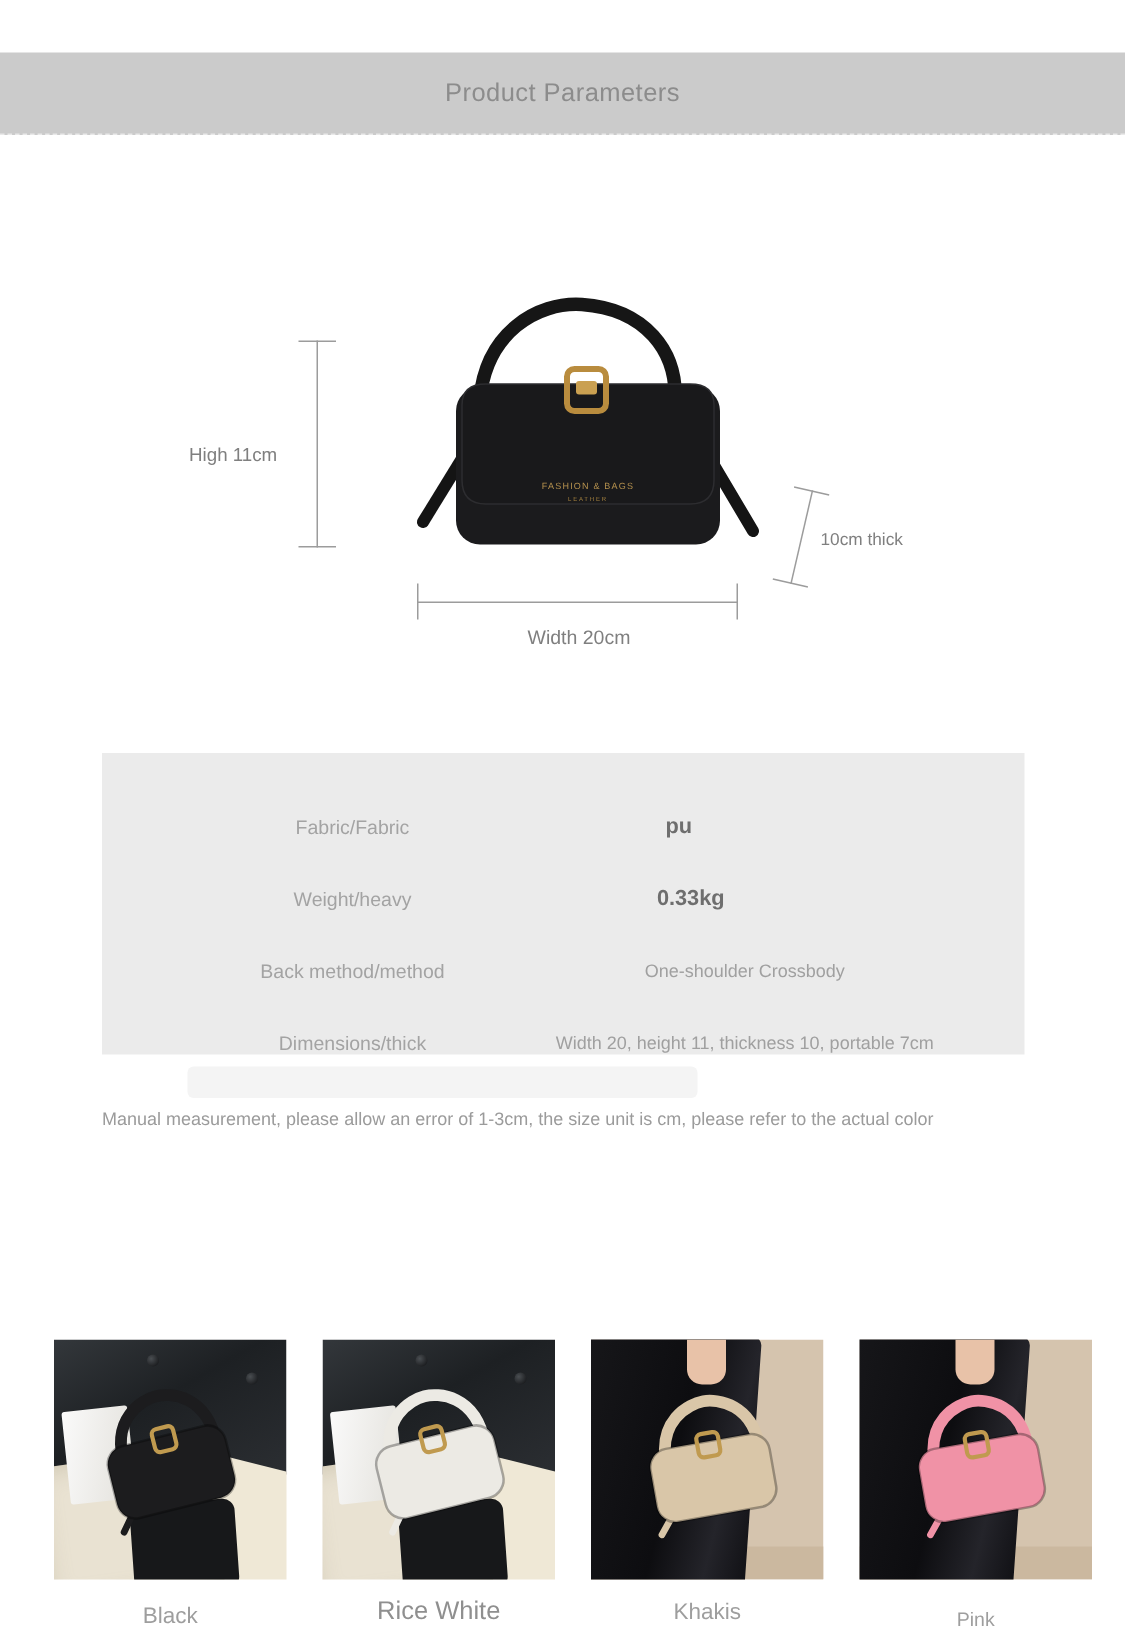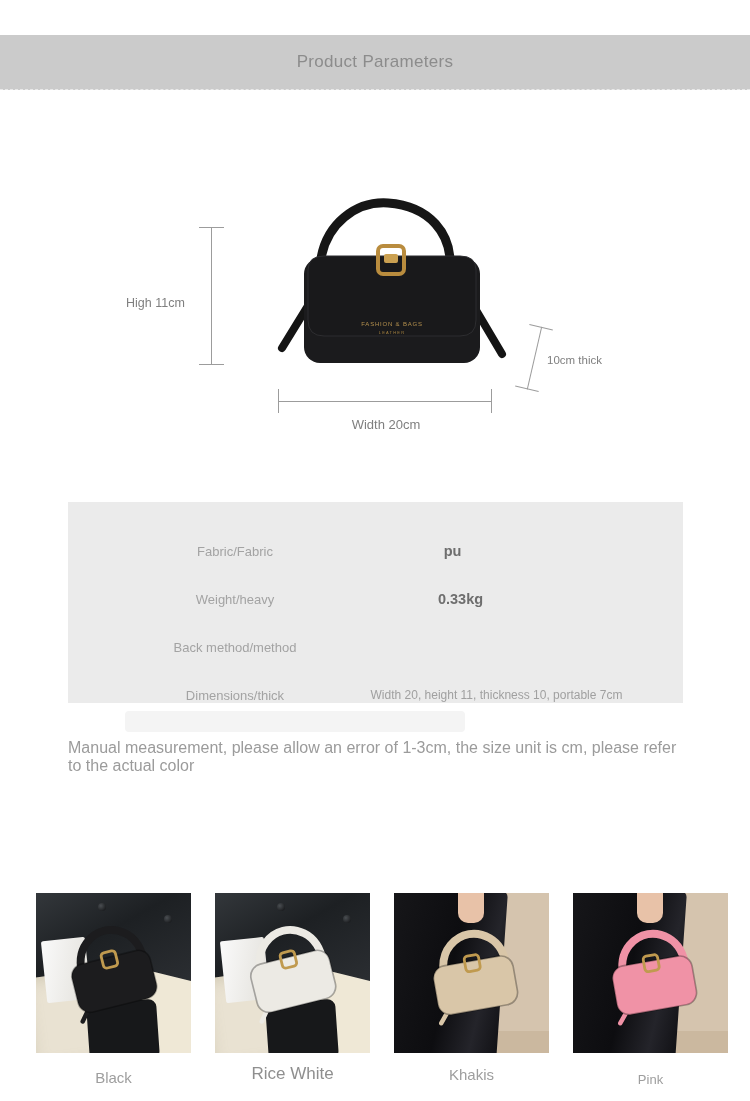--- a/index.html
+++ b/index.html
@@ -35,21 +35,21 @@
 
   
   .param-box { position:absolute; left:68px; top:502px; width:615px; height:201px; background:#ebebeb; padding-top:25px; }
   .p-row { display:flex; align-items:center; height:48px; }
   .p-label { flex:0 0 300px; text-align:center; padding-left:34px; font-size:13px; color:#a3a3a3; }
   .p-value { flex:1; text-align:center; padding-right:58px; font-size:12px; color:#a0a0a0; }
   .p-value.strong { font-size:14.5px; color:#6e6e6e; font-weight:bold; transform:translateX(-44px); }
   .p-value.strong.kg { transform:translateX(-36px); }
 
   .ghost-bar { position:absolute; left:125px; top:711px; width:340px; height:21px; background:#f4f4f4; border-radius:4px; }
-  .note { position:absolute; left:68px; top:739px; width:620px; font-size:16px; color:#9b9b9b; }
+  .note { position:absolute; left:68px; top:739px; width:620px; font-size:12px; color:#9b9b9b; }
 
   
   .thumbs { position:absolute; left:0; top:893px; width:750px; height:200px;padding-left:24px; }
   .thumb { position:absolute; top:0; width:155px; }
   .thumb .photo { position:relative; width:155px; height:160px; overflow:hidden; }
   .thumb:nth-child(1) { left:36px; }
   .thumb:nth-child(2) { left:215px; }
   .thumb:nth-child(3) { left:394px; }
   .thumb:nth-child(4) { left:573px; }
   .thumb figcaption { text-align:center; color:#9e9e9e; }
@@ -130,20 +130,21 @@
     <div class="p-row">
       <div class="p-label">Fabric/Fabric</div>
       <div class="p-value strong">pu</div>
     </div>
     <div class="p-row">
       <div class="p-label">Weight/heavy</div>
       <div class="p-value strong kg">0.33kg</div>
     </div>
     <div class="p-row">
       <div class="p-label">Back method/method</div>
+      <div class="p-value">One-shoulder Crossbody</div>
     </div>
     <div class="p-row">
       <div class="p-label">Dimensions/thick</div>
       <div class="p-value">Width 20, height 11, thickness 10, portable 7cm</div>
     </div>
   </section>
 
   <div class="ghost-bar"></div>
   <p class="note">Manual measurement, please allow an error of 1-3cm, the size unit is cm, please refer to the actual color</p>
 

